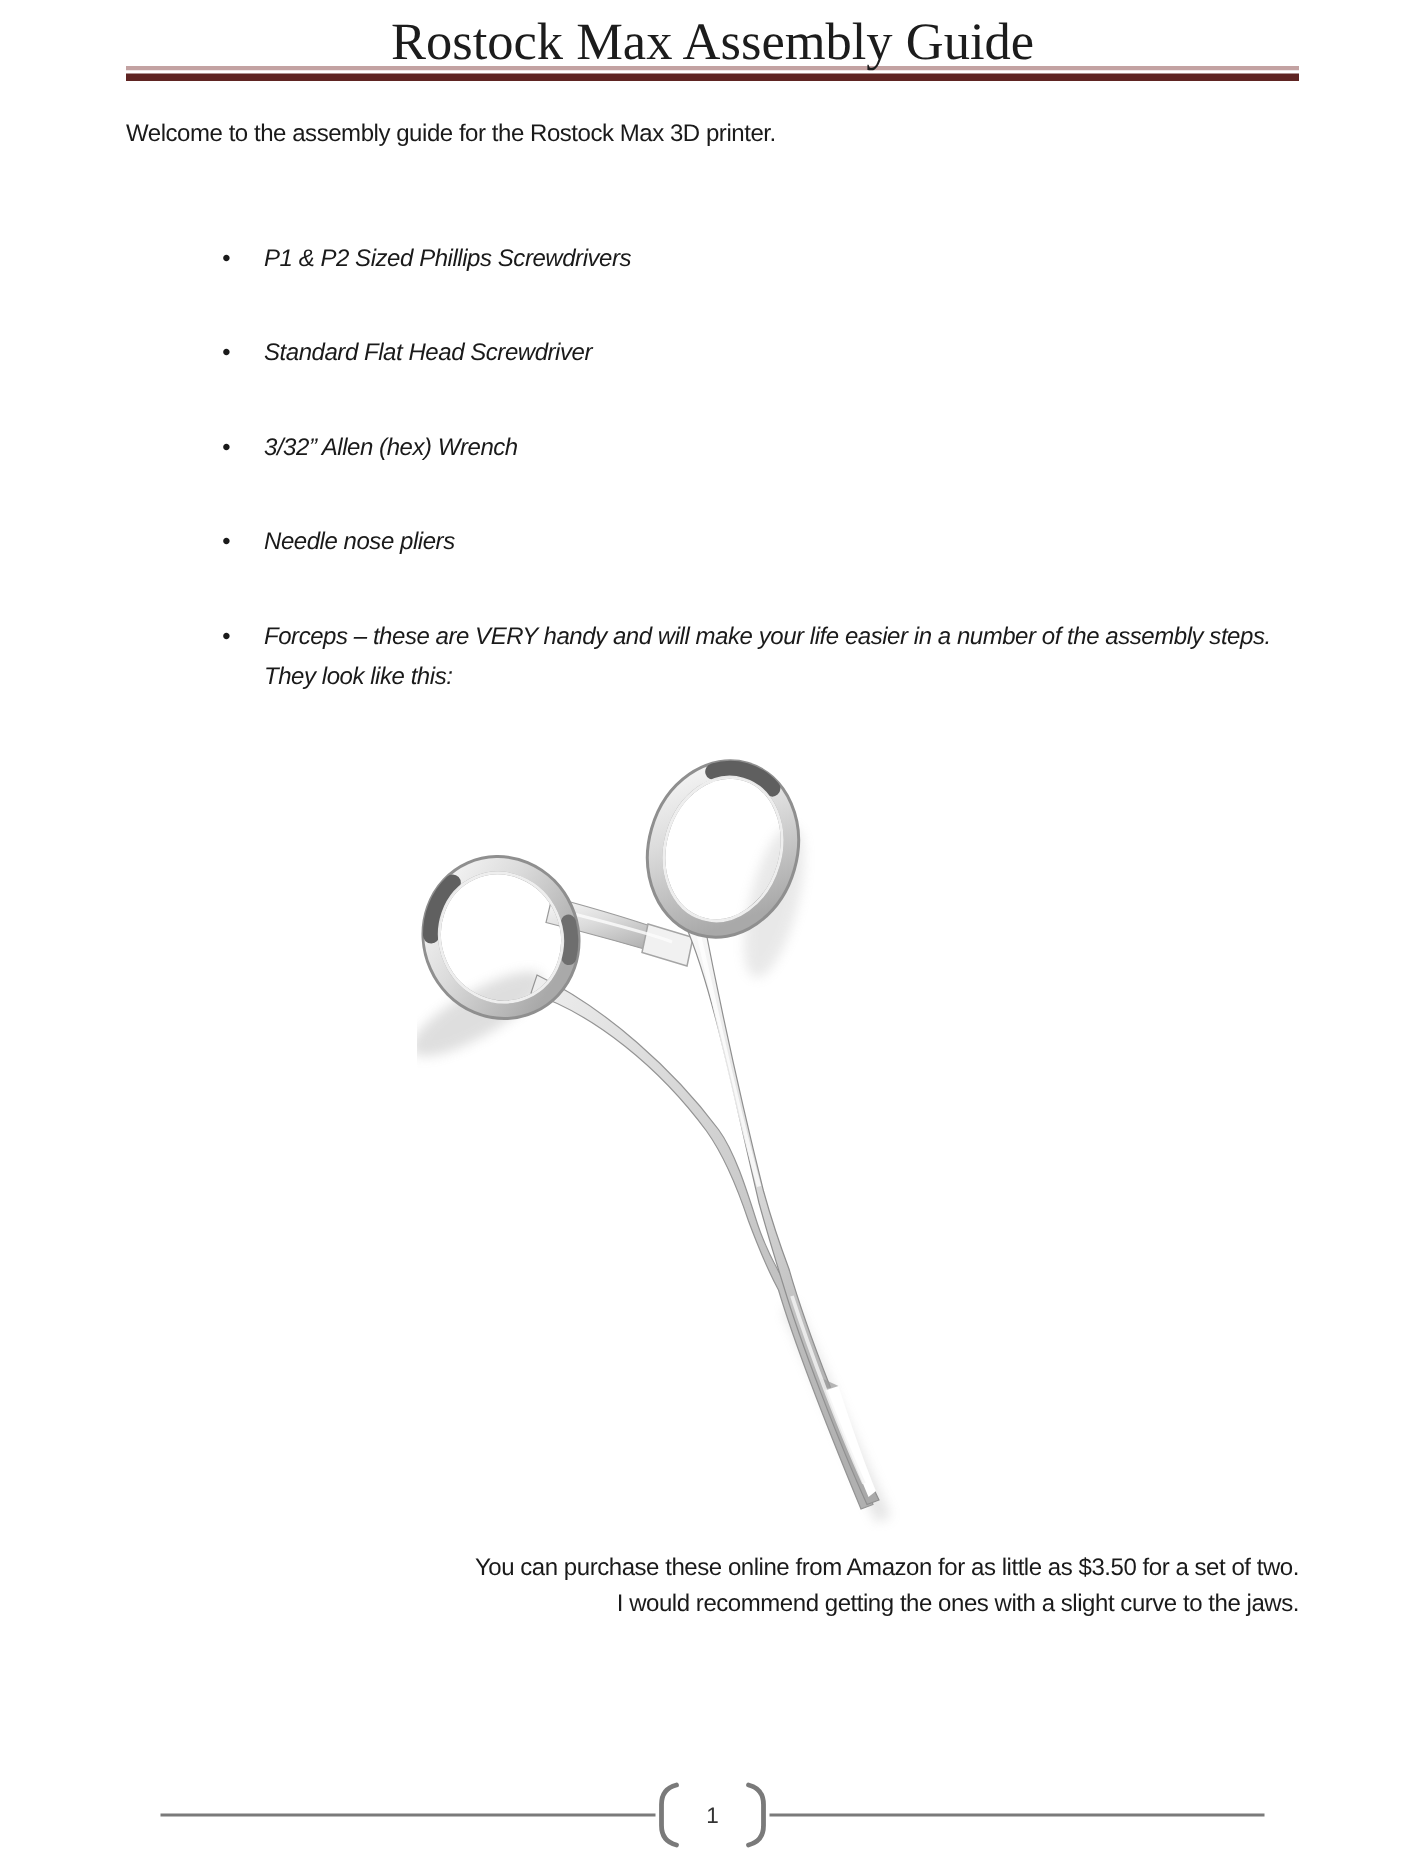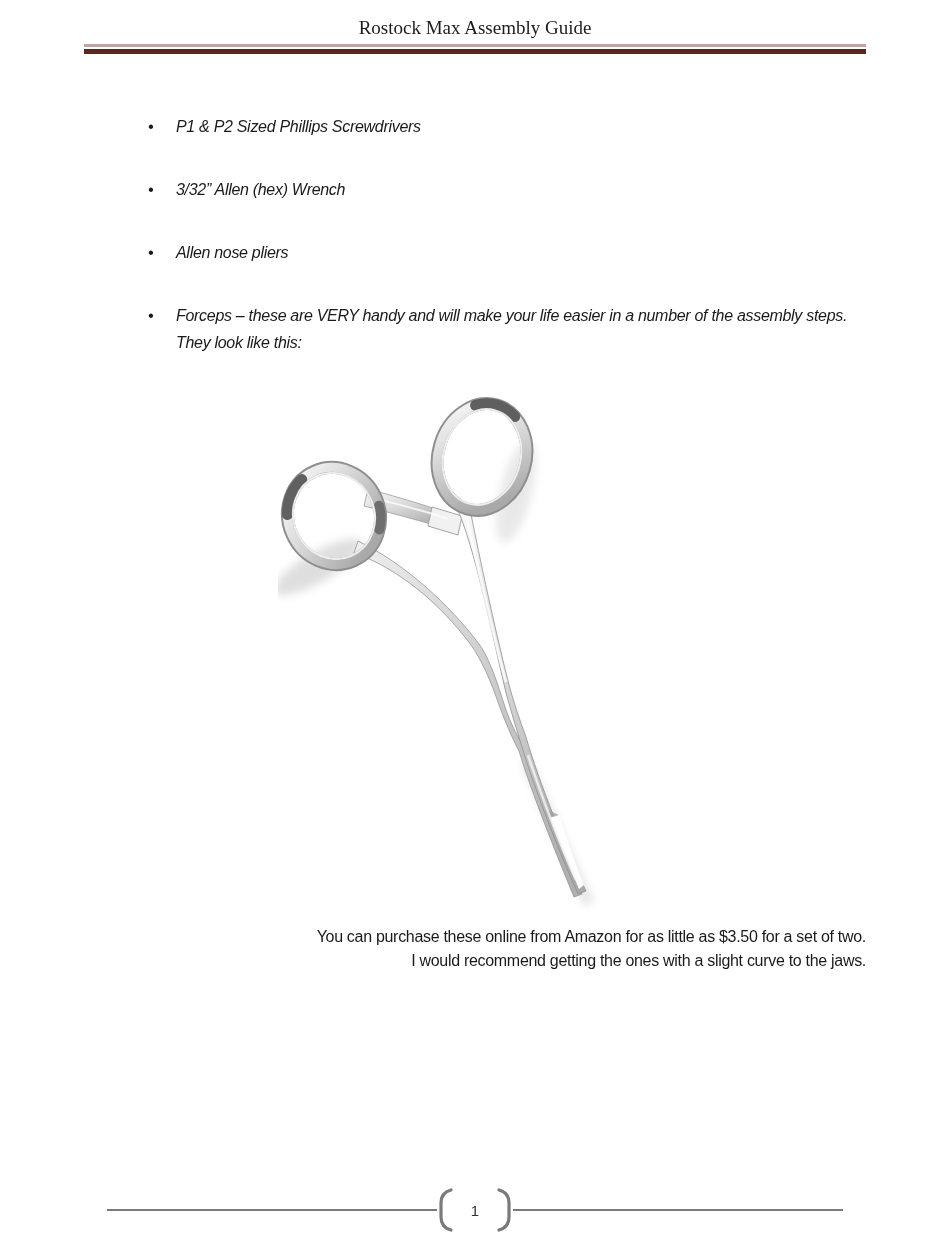--- a/index.html
+++ b/index.html
@@ -17,21 +17,21 @@
     left: 84px;
     top: 0;
     width: 782px;
   }
   .doc-title {
     margin-top: 12px;
     height: 32px;
     line-height: 32px;
     text-align: center;
     font-family: "Liberation Serif", "DejaVu Serif", serif;
-    font-size: 19px;
+    font-size: 35px;
     color: #1c1c1c;
   }
   .rule-light { height: 3px; background: var(--rule-light, #c3a2a2); }
   .rule-gap   { height: 2px; background: #ffffff; }
   .rule-dark  { height: 5px; background: var(--rule-dark, #5f2422); }
 
   .body-text {
     font-size: 16px;
     letter-spacing: -0.3px;
     white-space: pre-wrap;
@@ -97,26 +97,28 @@
 <div class="page">
   <div class="content">
 
     <div class="doc-title">Rostock Max Assembly Guide</div>
     <div>
       <div class="rule-light"></div>
       <div class="rule-gap"></div>
       <div class="rule-dark"></div>
     </div>
 
+    <p class="body-text intro">Welcome to the assembly guide for the Rostock Max 3D printer.</p>
 
 
     <ul class="tool-list body-text">
       <li>P1 &amp; P2 Sized Phillips Screwdrivers</li>
+      <li>Standard Flat Head Screwdriver</li>
       <li>3/32” Allen (hex) Wrench</li>
-      <li>Allen nose pliers</li>
+      <li>Needle nose pliers</li>
       <li>Forceps – these are VERY handy and will make your life easier in a number of the assembly steps.  They look like this:</li>
     </ul>
 
     <div class="figure-wrap" role="img" aria-label="Photo of stainless steel locking forceps (hemostat)">
       <svg width="370" height="515" viewBox="0 0 370 515" xmlns="http://www.w3.org/2000/svg">
         <defs>
           <linearGradient id="mg" x1="0" y1="0" x2="0.6" y2="1">
             <stop offset="0" stop-color="#fbfbfb"></stop>
             <stop offset="0.45" stop-color="#dcdcdc"></stop>
             <stop offset="1" stop-color="#a9a9a9"></stop>

